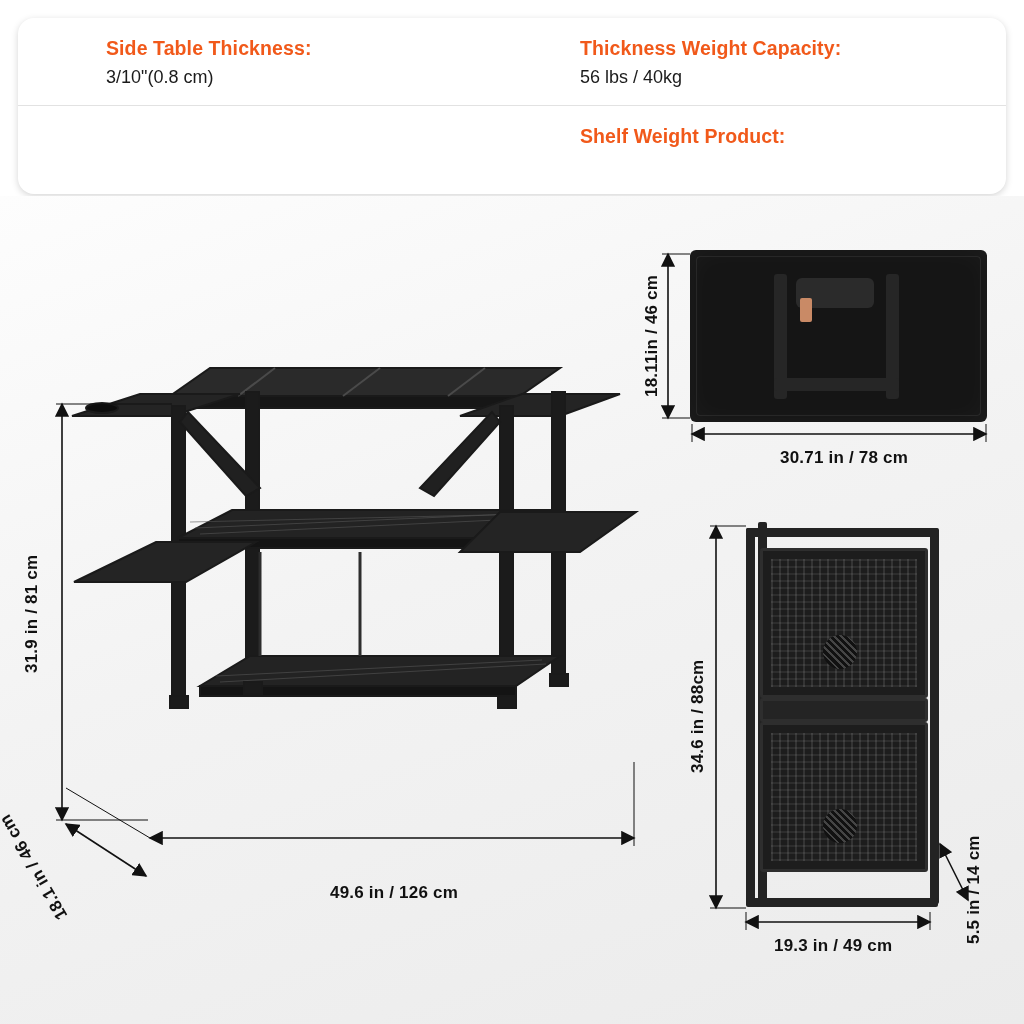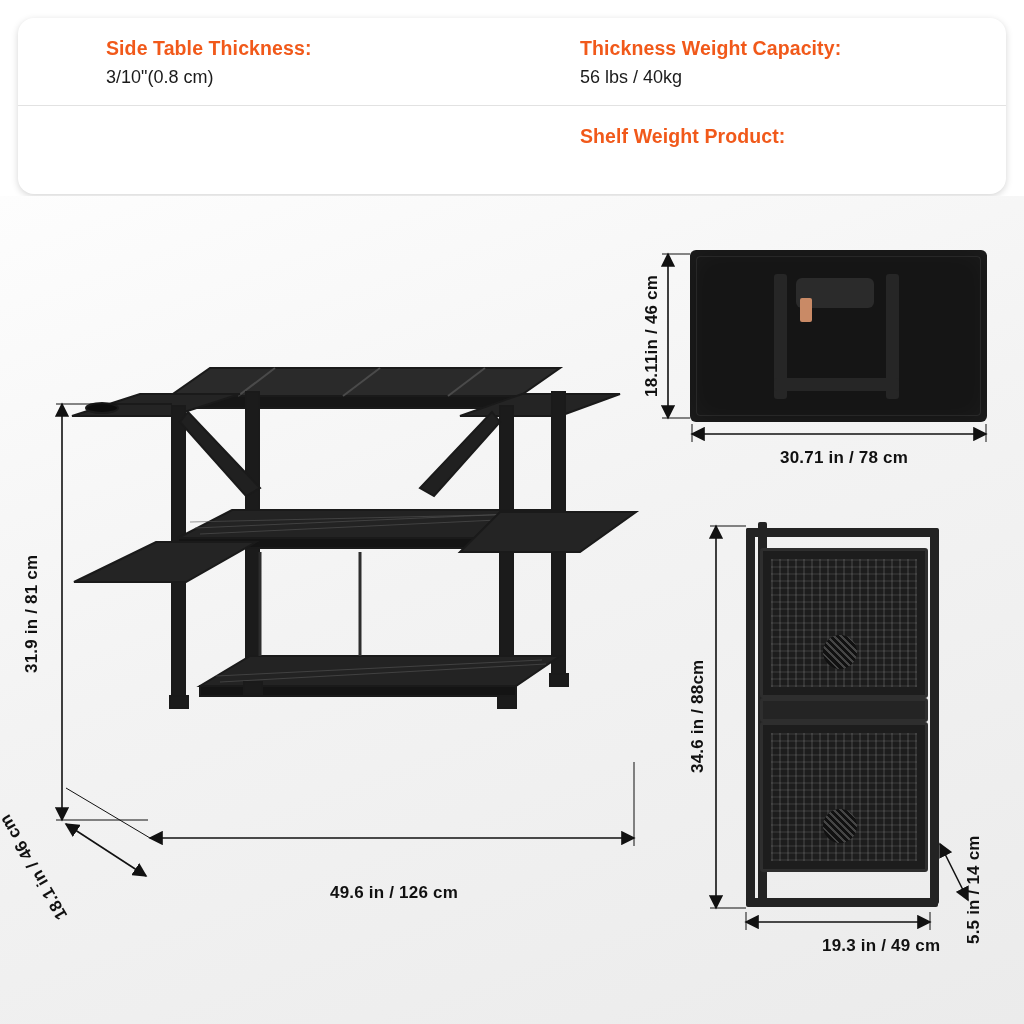--- a/index.html
+++ b/index.html
@@ -350,15 +350,15 @@
   </svg>
 
   <div class="dim-label vert" style="left:22px; top:318px; height:200px;">31.9 in / 81 cm</div>
   <div class="dim-label vert" style="left:24px; top:576px; height:190px; transform:rotate(150deg);">18.1 in / 46 cm</div>
   <div class="dim-label" style="left:330px; top:672px;margin-top:15px;">49.6 in / 126 cm</div>
 
   <div class="dim-label vert" style="left:642px; top:70px; height:140px;">18.11in / 46 cm</div>
   <div class="dim-label" style="left:780px; top:252px;">30.71 in / 78 cm</div>
 
   <div class="dim-label vert" style="left:688px; top:440px; height:160px;">34.6 in / 88cm</div>
-  <div class="dim-label" style="left:822px; top:740px;">19.3 in / 49 cm</div>
+  <div class="dim-label" style="left:774px; top:740px;">19.3 in / 49 cm</div>
   <div class="dim-label vert" style="left:964px; top:634px; height:120px;">5.5 in / 14 cm</div>
 </div>
 
 </body></html>

